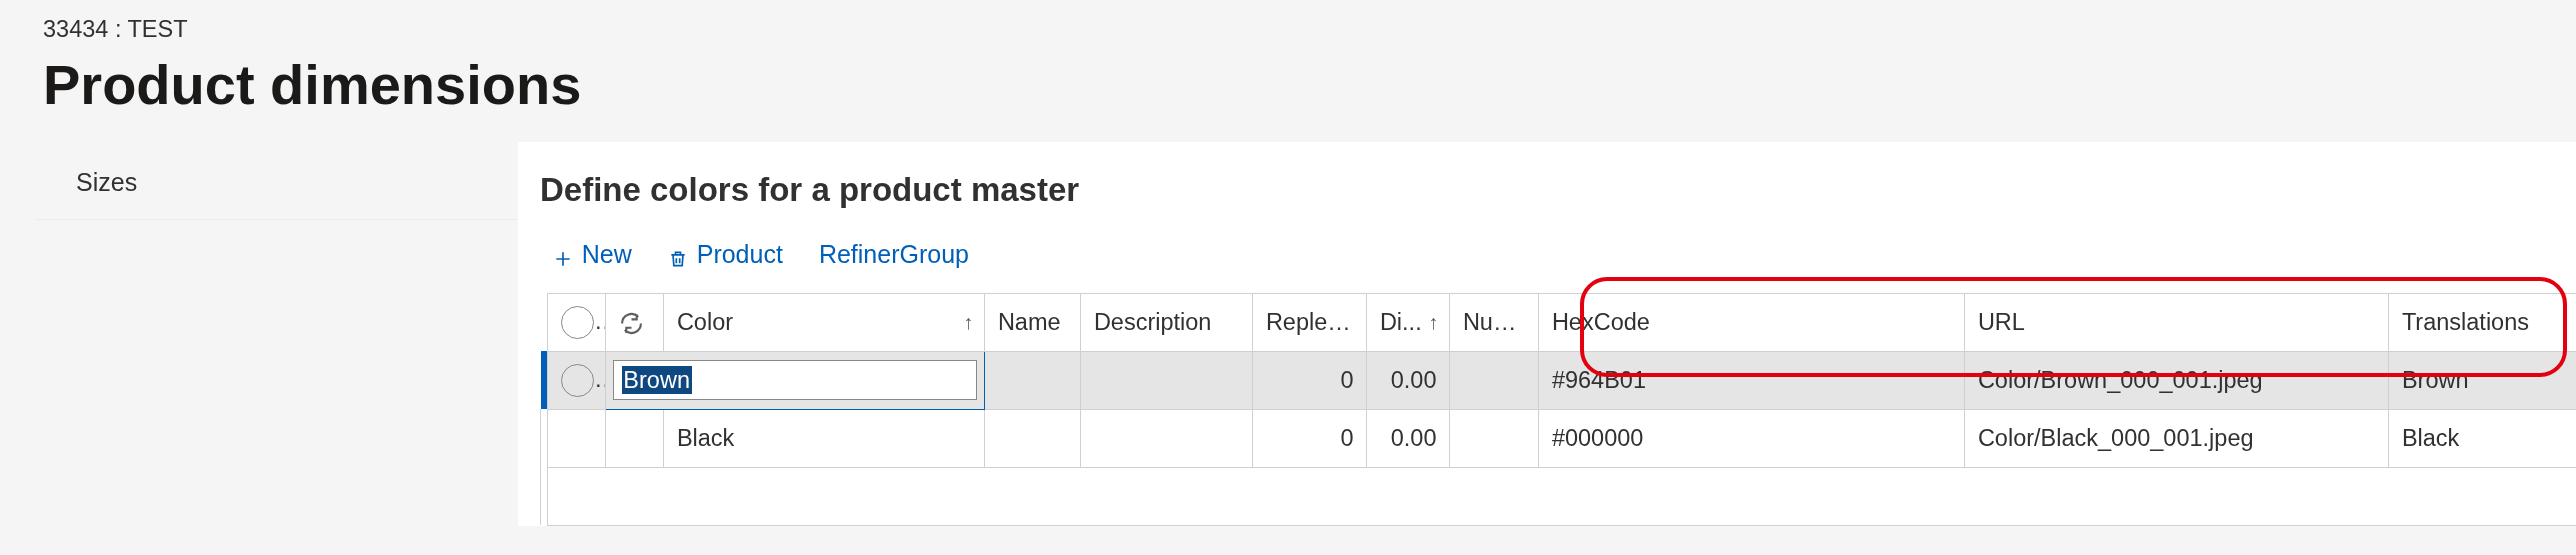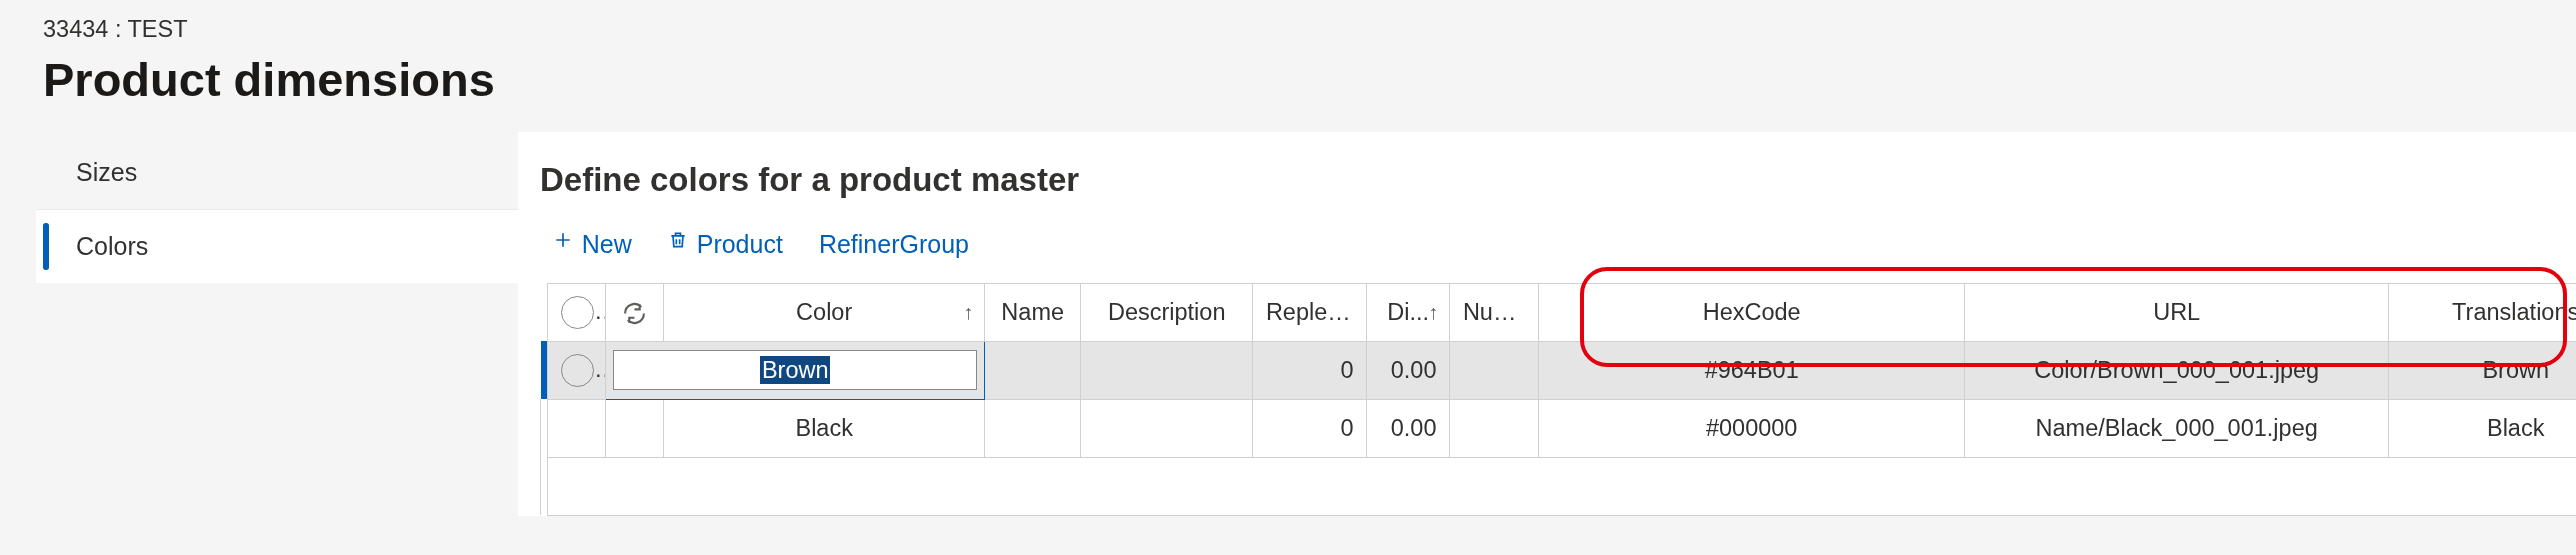--- a/index.html
+++ b/index.html
@@ -14,21 +14,21 @@
   }
   .header {
     padding: 16.3px 43px 25px 43px;
   }
   .breadcrumb {
     font-size: 23.5px;
     color: #323130;
     margin-bottom: 9px;
   }
   .page-title {
-    font-size: 47px;
+    font-size: 56px;
     font-weight: 600;
     color: #1b1a19;
   }
   .body-area {
     display: flex;
     padding-left: 36px;
   }
   .sidebar {
     width: 482px;
     flex-shrink: 0;
@@ -70,42 +70,42 @@
     display: flex;
     align-items: center;
     gap: 36px;
     color: #005fb8;
     font-size: 25px;
     margin-bottom: 23.5px;
     padding-left: 12.7px;
   }
   .toolbar-btn {
     display: inline-flex;
-    align-items: flex-start;
+    align-items: flex-end;
     gap: 9px;
     cursor: pointer;
     background: none;
     border: none;
     color: inherit;
     font: inherit;
   }
   .toolbar-btn svg { stroke: #005fb8; }
   .grid {
     position: relative;
   }
   table {
     border-collapse: collapse;
     width: 100%;
     table-layout: fixed;
   }
   th, td {
     border: 0.9px solid #d0d0d0;
     font-size: 23.5px;
     font-weight: 400;
-    text-align: center;
+    text-align: left;
     padding: 11px 12.7px;
     height: 58px;
     white-space: nowrap;
     overflow: hidden;
     text-overflow: ellipsis;
     background: #fff;
   }
   th { position: relative; }
   col.c-sel     { width: 58px; }
   col.c-refresh { width: 58px; }
@@ -168,23 +168,20 @@
 
 <div class="header">
   <div class="breadcrumb">33434 : TEST</div>
   <div class="page-title">Product dimensions</div>
 </div>
 
 <div class="body-area">
   <div class="sidebar">
     <div class="sidebar-item">
       <span>Sizes</span>
-    </div>
-    <div class="sidebar-item active">
-      <span>Colors</span>
     </div>
   </div>
 
   <div class="main">
     <div class="section-title">Define colors for a product master</div>
 
     <div class="toolbar">
       <button class="toolbar-btn">
         <svg width="20" height="20" viewBox="0 0 24 24" fill="none" stroke-width="2">
             <path d="M12 4v16M4 12h16"></path>
@@ -259,21 +256,21 @@
             <td class="marker"></td>
             <td></td>
             <td></td>
             <td>Black</td>
             <td></td>
             <td></td>
             <td class="cell-num">0</td>
             <td class="cell-num">0.00</td>
             <td></td>
             <td>#000000</td>
-            <td>Name/Black_000_001.jpeg</td>
+            <td>Color/Black_000_001.jpeg</td>
             <td>Black</td>
           </tr>
           <tr>
             <td class="marker"></td>
             <td colspan="11" style="height:58px;"></td>
           </tr>
         </tbody>
       </table>
       <div class="highlight-box" style="left:1040px; top:-16.3px; width:987px; height:100px;"></div>
     </div>

